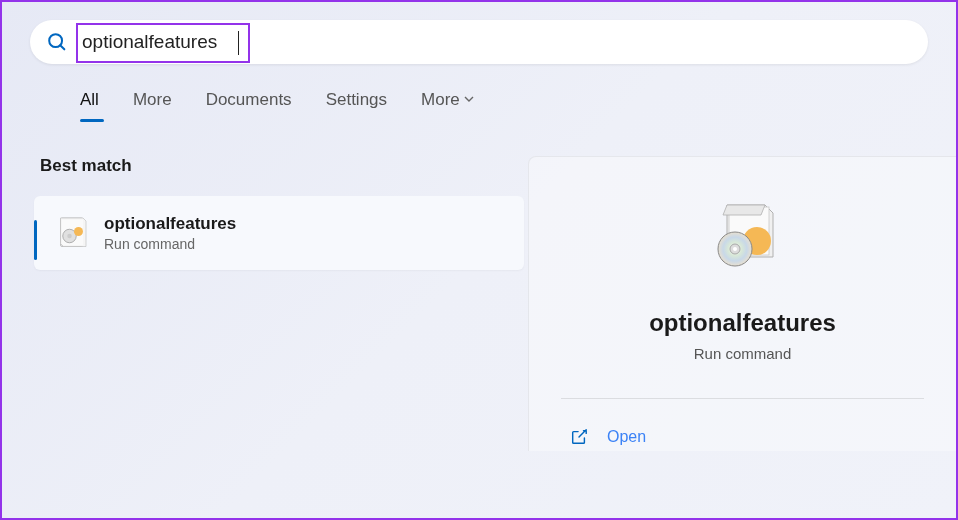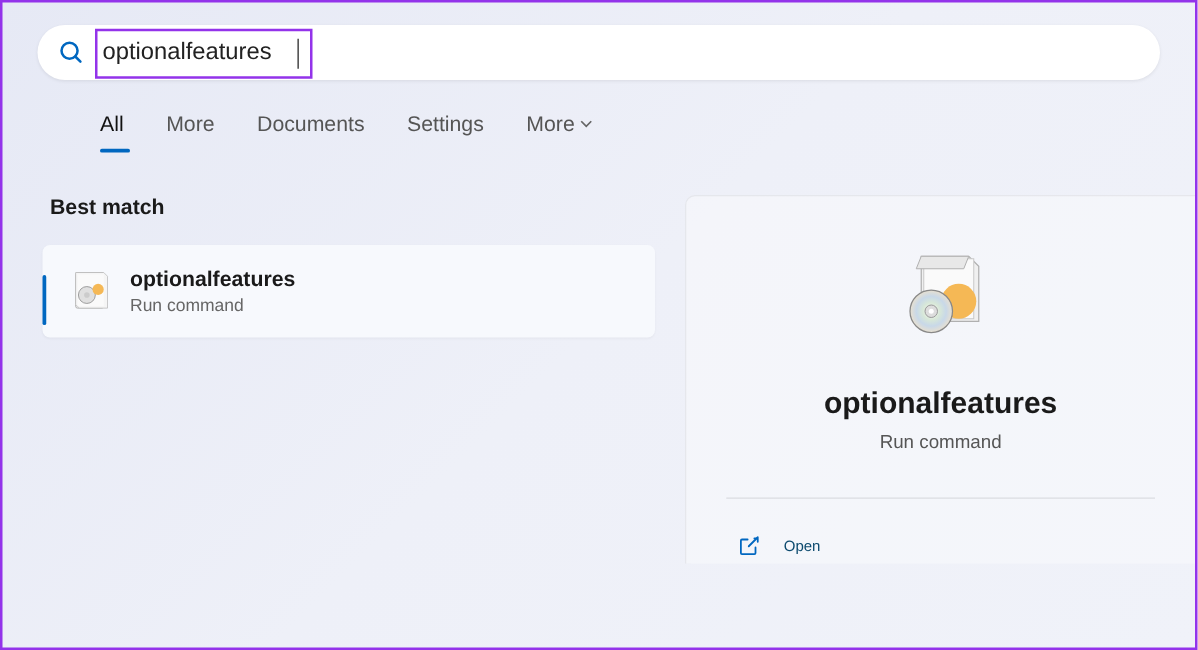--- a/index.html
+++ b/index.html
@@ -92,21 +92,21 @@
       gap: 4px;
     }
     .chevron-down {
       font-size: 11px;
       color: #666;
     }
     
     .content {
       display: flex;
       padding: 36px 0 0 32px;
-      gap: 24px;
+      gap: 4px;
     }
     .left-panel {
       width: 490px;
     }
     .section-label {
       font-size: 17px;
       font-weight: 600;
       color: #1a1a1a;
       margin-bottom: 20px;
       margin-left: 6px;
@@ -197,22 +197,22 @@
       cursor: pointer;
     }
     .action-icon {
       width: 20px;
       height: 20px;
       display: flex;
       align-items: center;
       justify-content: center;
     }
     .action-label {
-      font-size: 12px;
-      color: #0c4a6e;
+      font-size: 16px;
+      color: #3b82f6;
     }
   </style>
 </head>
 <body>
 
 <div class="search-bar">
   <span class="search-icon-wrap">
     <svg width="22" height="22" viewBox="0 0 24 24" fill="none" stroke="#0067c0" stroke-width="2.2" stroke-linecap="round">
       <circle cx="10.5" cy="10.5" r="7"></circle>
       <line x1="20" y1="20" x2="15.5" y2="15.5"></line>

